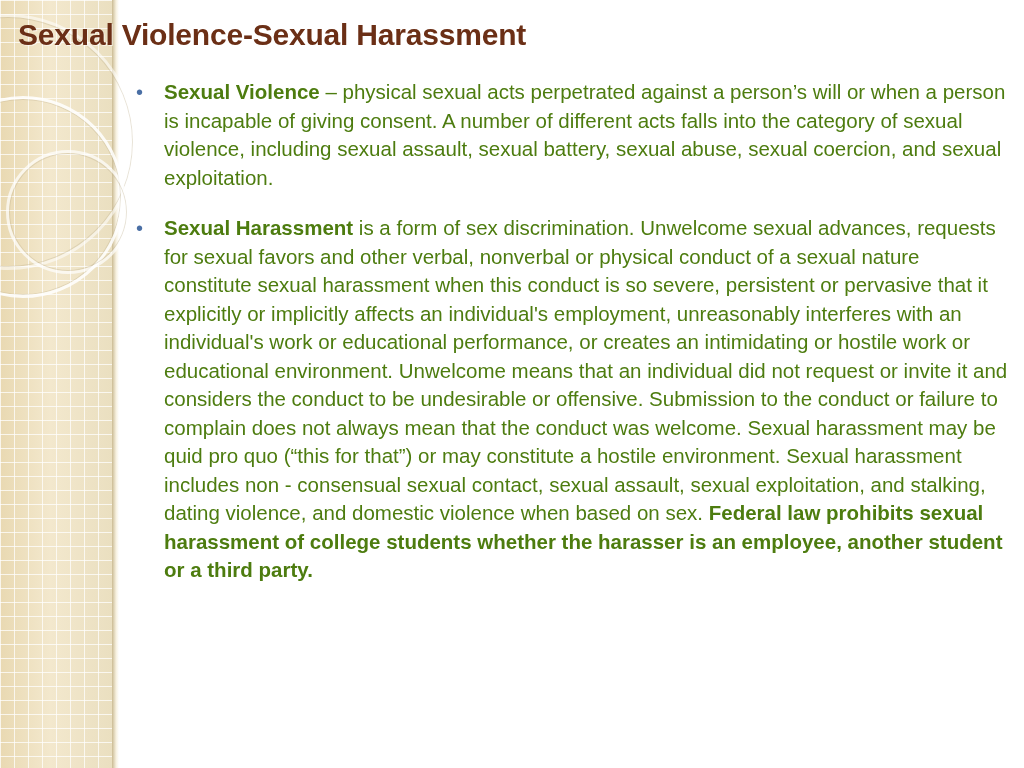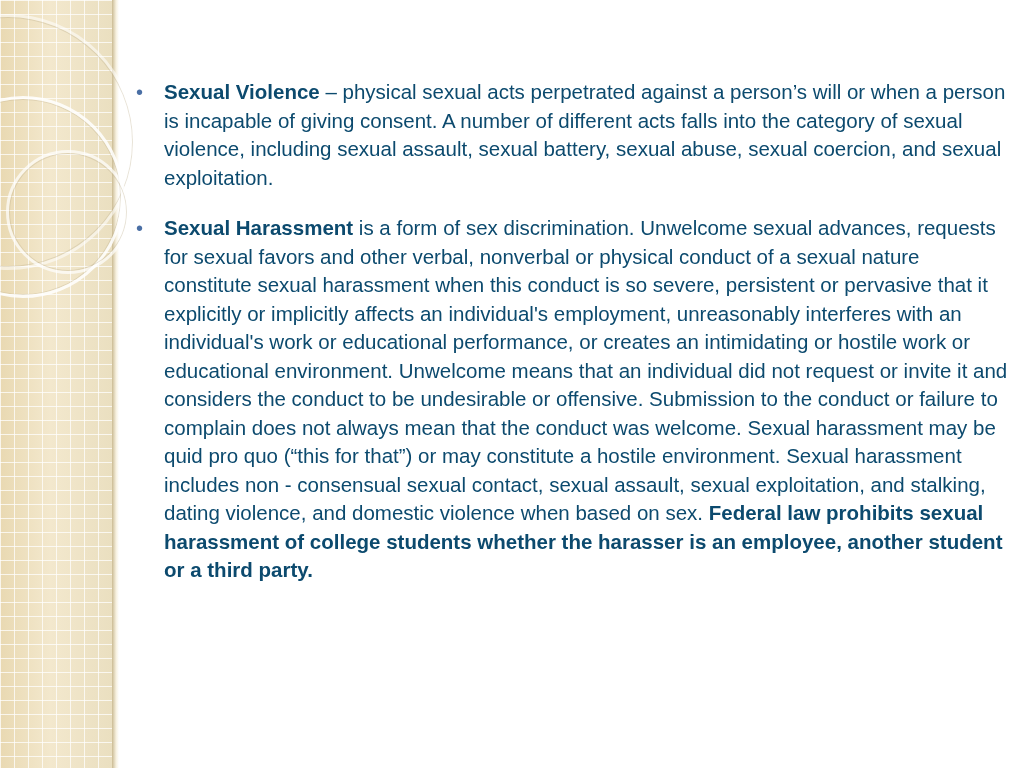--- a/index.html
+++ b/index.html
@@ -108,40 +108,43 @@
     color: #4a6fa5;
     font-size: 20px;
     line-height: 28px;
     text-align: left;
     padding-left: 6px;
   }
   .bullet-text {
     flex: 1 1 auto;
     font-size: 20.5px;
     line-height: 28.5px;
-    color: #0c4a6e;
+    color: #4d7c0f;
   }
   .b {
     font-weight: bold;
   }
   .last-para {
     margin-top: 0;
   }
 </style>
 </head>
 <body>
 
 <div class="slide">
 
   <div class="left-band"></div>
   <div class="band-edge"></div>
   <div class="ring ring-2"></div>
   <div class="ring ring-1"></div>
   <div class="ring ring-3"></div>
 
+  <div class="title-bar">
+    <div class="title-text">Sexual Violence-Sexual Harassment</div>
+  </div>
 
   <div class="content">
 
     <div class="bullet-row">
       <div class="bullet-mark">•</div>
       <div class="bullet-text">
         <span class="b">Sexual Violence</span><span> – physical sexual acts perpetrated against a person’s will or when a person is incapable of giving consent.   A number of different acts falls into the category of sexual violence, including sexual assault, sexual battery, sexual abuse, sexual coercion, and sexual exploitation.</span>
       </div>
     </div>
 

